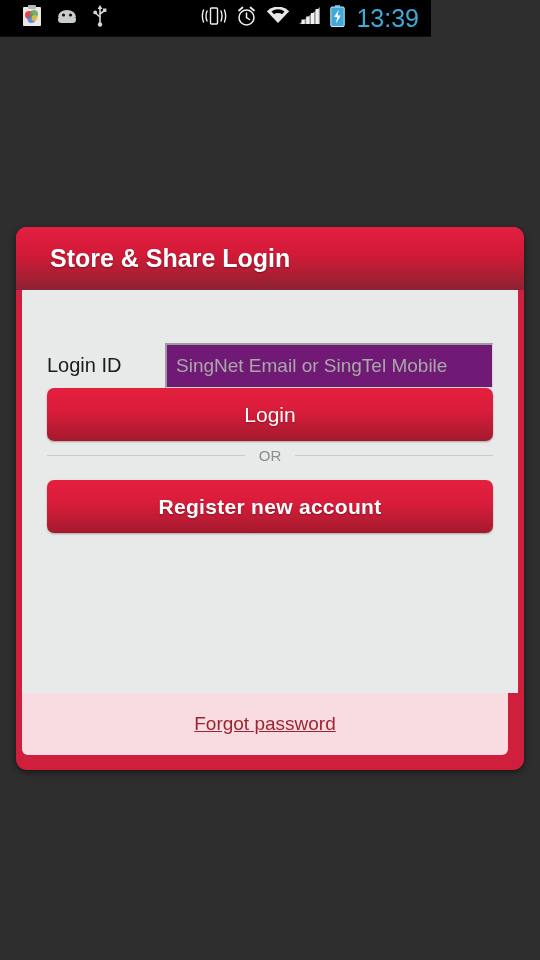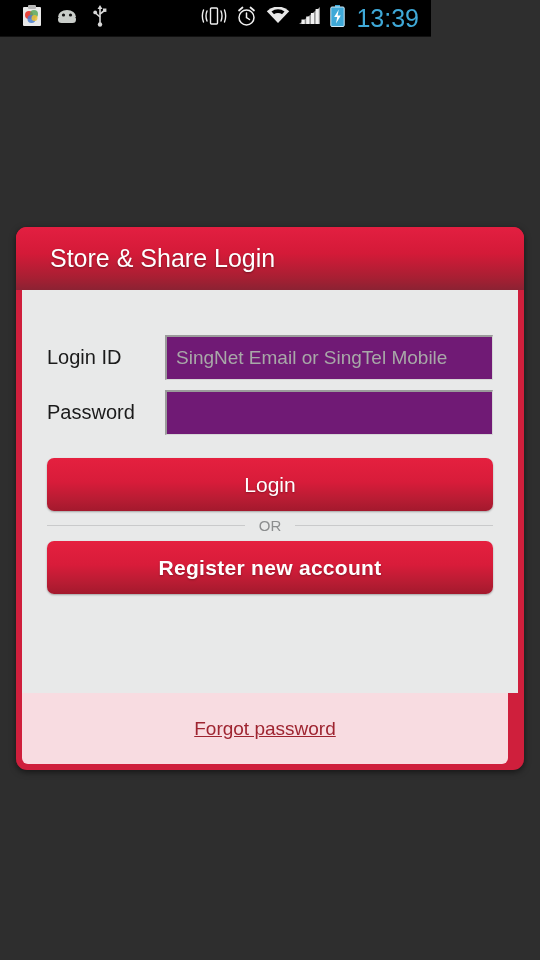--- a/index.html
+++ b/index.html
@@ -36,34 +36,34 @@
     box-shadow:0 2px 6px rgba(0,0,0,.55);
     overflow:hidden;
   }
   .card-header{
     height:63px;
     background:linear-gradient(to bottom,#e31f41 0%,#d41a38 42%,#a81f33 80%,#8b2233 100%);
     display:flex; align-items:center;
     padding-left:34px;
   }
   .card-header-title{
-    color:#fff; font-size:25px; font-weight:400;
+    color:#fff; font-size:25px; font-weight:700;
     text-shadow:0 1px 2px rgba(0,0,0,.35);
   }
   .card-body{
     position:absolute;
     left:6px; top:63px; right:6px;
     height:403px;
     background:#e8e9e9;
-    padding:4px 25px;
+    padding:12px 25px;
   }
   .card-footer{
     position:absolute;
     left:6px; right:16px; top:466px;
-    height:71px;
+    height:62px;
     background:#f8dce1;
     display:flex; align-items:center; justify-content:center;
     border-bottom-left-radius:6px; border-bottom-right-radius:6px;
   }
   .forgot-link{
     color:#9e2430; font-size:19px;
     text-decoration:underline; cursor:pointer;
   }
 
   
@@ -94,22 +94,22 @@
   .btn{
     display:block; width:100%; height:53px;
     border:none; border-radius:7px;
     background:linear-gradient(to bottom,#e5203f 0%,#d81c3a 45%,#b81c33 78%,#a3192d 100%);
     color:#fff; font-size:21px;
     font-family:"Liberation Sans", sans-serif;
     cursor:pointer;
     box-shadow:0 1px 2px rgba(0,0,0,.3);
     text-shadow:0 1px 2px rgba(0,0,0,.3);
   }
-  .btn-login{ margin-top:23px; }
-  .btn-register{ margin-top:7px; font-weight:bold; letter-spacing:.3px;text-align:center; }
+  .btn-login{ }
+  .btn-register{ margin-top:16px; font-weight:bold; letter-spacing:.3px;text-align:center; }
 
   
   .or-divider{
     display:flex; align-items:center;
     margin-top:6px; gap:14px;
   }
   .or-line{ flex:1; height:1px; background:#c9cacb; }
   .or-text{ color:#8b8d8e; font-size:15px; }
 </style>
 </head>
@@ -216,26 +216,20 @@
 
   <div class="card-body">
 
     <div class="form-row first">
       <span class="form-label">Login ID</span>
       <div class="field">
         <span class="ph">SingNet Email or SingTel Mobile</span>
       </div>
     </div>
 
-    <div class="form-row second">
-      <span class="form-label">Password</span>
-      <div class="field">
-        <span class="ph"></span>
-      </div>
-    </div>
 
     <button class="btn btn-login">Login</button>
 
     <div class="or-divider">
       <span class="or-line"></span>
       <span class="or-text">OR</span>
       <span class="or-line"></span>
     </div>
 
     <button class="btn btn-register">Register new account</button>

